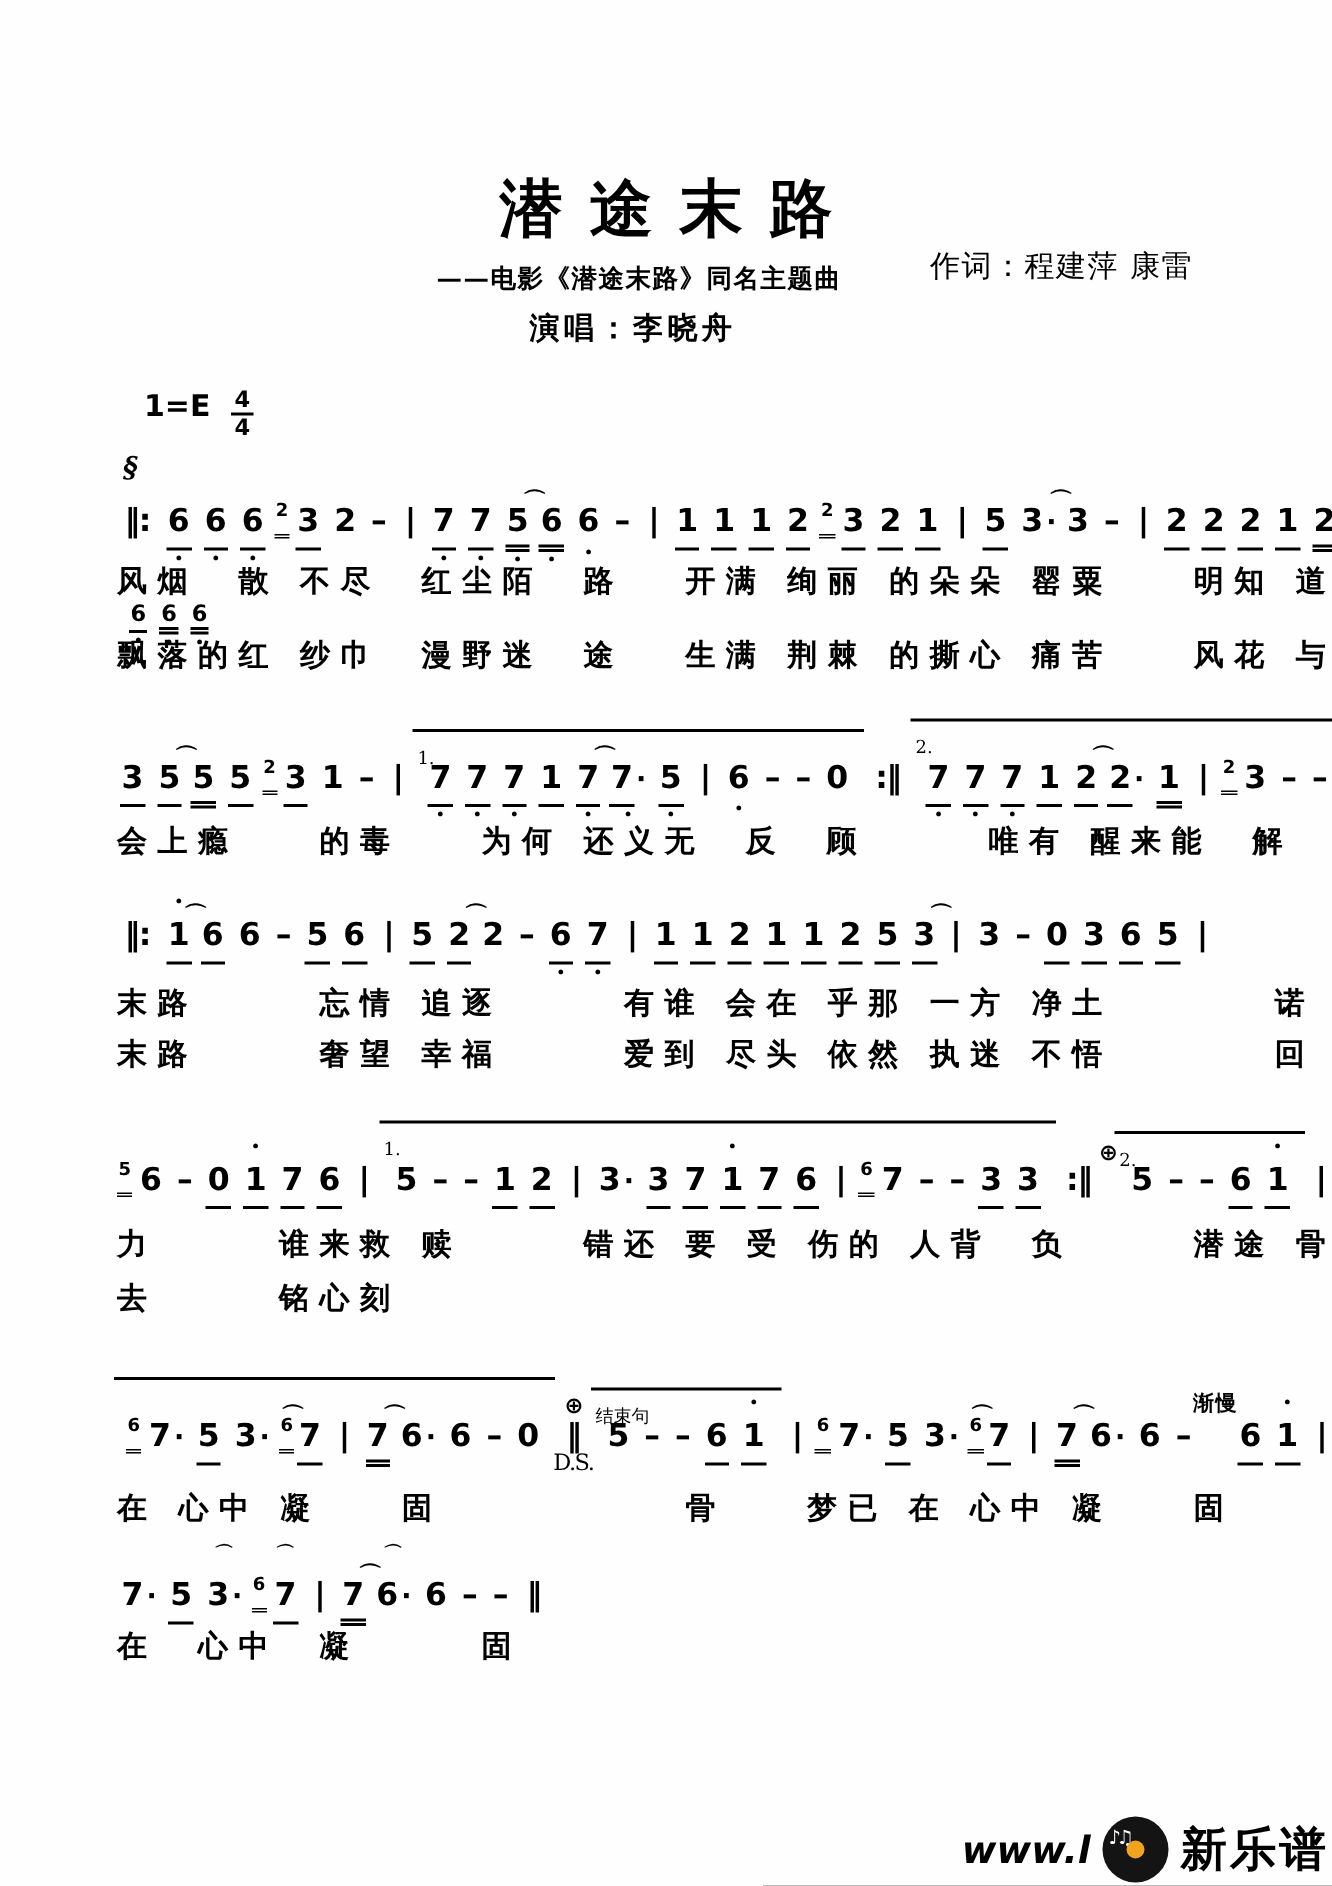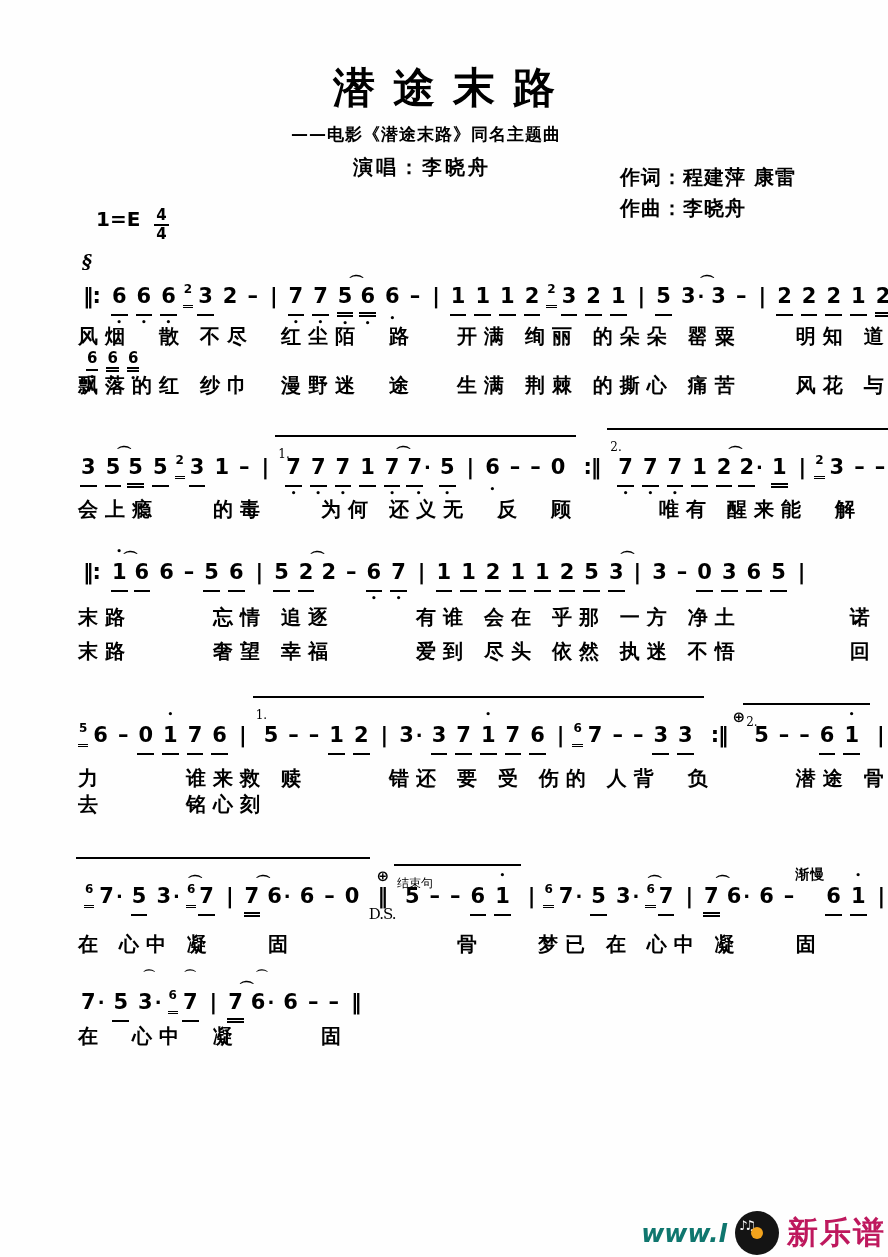--- a/index.html
+++ b/index.html
@@ -1,23 +1,23 @@
 <!DOCTYPE html>
 <html><head>
 <meta charset="utf-8">
 <style>
   html,body{margin:0;padding:0;background:#888;}
   .page{width:888px;height:1257px;background:#fefefe;color:#000;position:relative;overflow:hidden;
         font-family:"DejaVu Serif","Liberation Serif",serif;}
   
-  .title{margin:0;padding-top:65px;text-align:center;font-size:42px;font-weight:bold;letter-spacing:18px;text-indent:18px;line-height:1.1;}
+  .title{margin:0;padding-top:116px;text-align:center;font-size:42px;font-weight:bold;letter-spacing:18px;text-indent:18px;line-height:1.1;}
   .subtitle{text-align:center;font-size:17px;font-weight:bold;margin-top:12px;letter-spacing:1px;
             transform:translateX(-18px);}
   .performer{text-align:center;font-size:20px;font-weight:bold;margin-top:8px;letter-spacing:3px;transform:translateX(-22px);}
-  .credits{position:absolute;left:620px;top:162px;font-size:20px;font-weight:bold;line-height:1.55;letter-spacing:1px;}
+  .credits{position:absolute;left:620px;top:162px;font-size:20px;font-weight:normal;line-height:1.55;letter-spacing:1px;text-align:right;}
   .keyline{margin:26px 0 0 96px;font-size:20px;font-weight:bold;font-family:"DejaVu Sans","Liberation Sans",sans-serif;display:flex;align-items:flex-start;}
   .ts{display:inline-flex;flex-direction:column;align-items:center;font-size:15px;line-height:1.1;margin-left:14px;}
   .ts .tn{border-bottom:2px solid #000;padding:0 2px;}
   .segno{margin:10px 0 0 82px;font-size:19px;font-weight:bold;font-style:italic;line-height:1;}
   
   .sheet{margin:0 24px 0 76px;}
   .system{position:relative;}
   .notes-line{font-family:"DejaVu Sans","Liberation Sans",sans-serif;font-weight:bold;font-size:21px;
               line-height:32px;white-space:nowrap;}
   .notes-line.small{font-size:15px;line-height:18px;margin-left:6px;}
@@ -46,47 +46,46 @@
   .sys1 .lyrics.l1{margin-top:6px;}
   .sys1 .lyrics.l2{margin-top:0px;}
   .sys2{margin-top:30px;}
   .sys2 .lyrics.l1{margin-top:8px;}
   .sys2 .lyrics.l2{margin-top:6px;}
   .sys3{margin-top:34px;}
   .sys3 .lyrics.l1{margin-top:12px;}
   .sys3 .lyrics.l2{margin-top:8px;}
   .sys4{margin-top:32px;}
   .sys4 .lyrics.l1{margin-top:10px;}
-  .sys4 .lyrics.l2{}
+  .sys4 .lyrics.l2{margin-top:10px;}
   .sys5{margin-top:40px;}
   .sys5 .lyrics.l1{margin-top:14px;}
   .sys6{margin-top:22px;}
   .sys6 .lyrics.l1{margin-top:0;}
   
   .watermark{position:absolute;right:2px;bottom:2px;display:flex;align-items:center;gap:8px;}
   .wm-url{font-family:"DejaVu Sans","Liberation Sans",sans-serif;font-style:italic;font-weight:bold;
-          font-size:25px;color:#0f766e;letter-spacing:0px;}
+          font-size:25px;color:#000000;letter-spacing:0px;}
   .vinyl{width:44px;height:44px;border-radius:50%;background:#141414;position:relative;flex:0 0 auto;}
   .vinyl::after{content:"";position:absolute;left:16px;top:16px;width:12px;height:12px;border-radius:50%;
                 background:#f2a31d;}
   .vinyl .vn{position:absolute;left:4px;top:8px;color:#fff;font-size:13px;line-height:1;letter-spacing:-3px;}
-  .wm-brand{font-size:31px;font-weight:bold;color:#be185d;font-family:"DejaVu Sans","Liberation Sans",sans-serif;letter-spacing:2px;}
+  .wm-brand{font-size:31px;font-weight:bold;color:#000000;font-family:"DejaVu Sans","Liberation Sans",sans-serif;letter-spacing:2px;}
 </style>
 </head>
 <body>
 
 <div class="page">
 
   <h1 class="title">潜途末路</h1>
   <div class="subtitle">——电影《潜途末路》同名主题曲</div>
   <div class="performer">演唱：李晓舟</div>
 
   <div class="credits">
     <div>作词：程建萍 康雷</div>
-    <div>作曲：李晓舟</div>
   </div>
 
   <div class="keyline">
     <span>1=E</span>
     <span class="ts">
       <span class="tn">4</span>
       <span>4</span>
     </span>
   </div>
 

